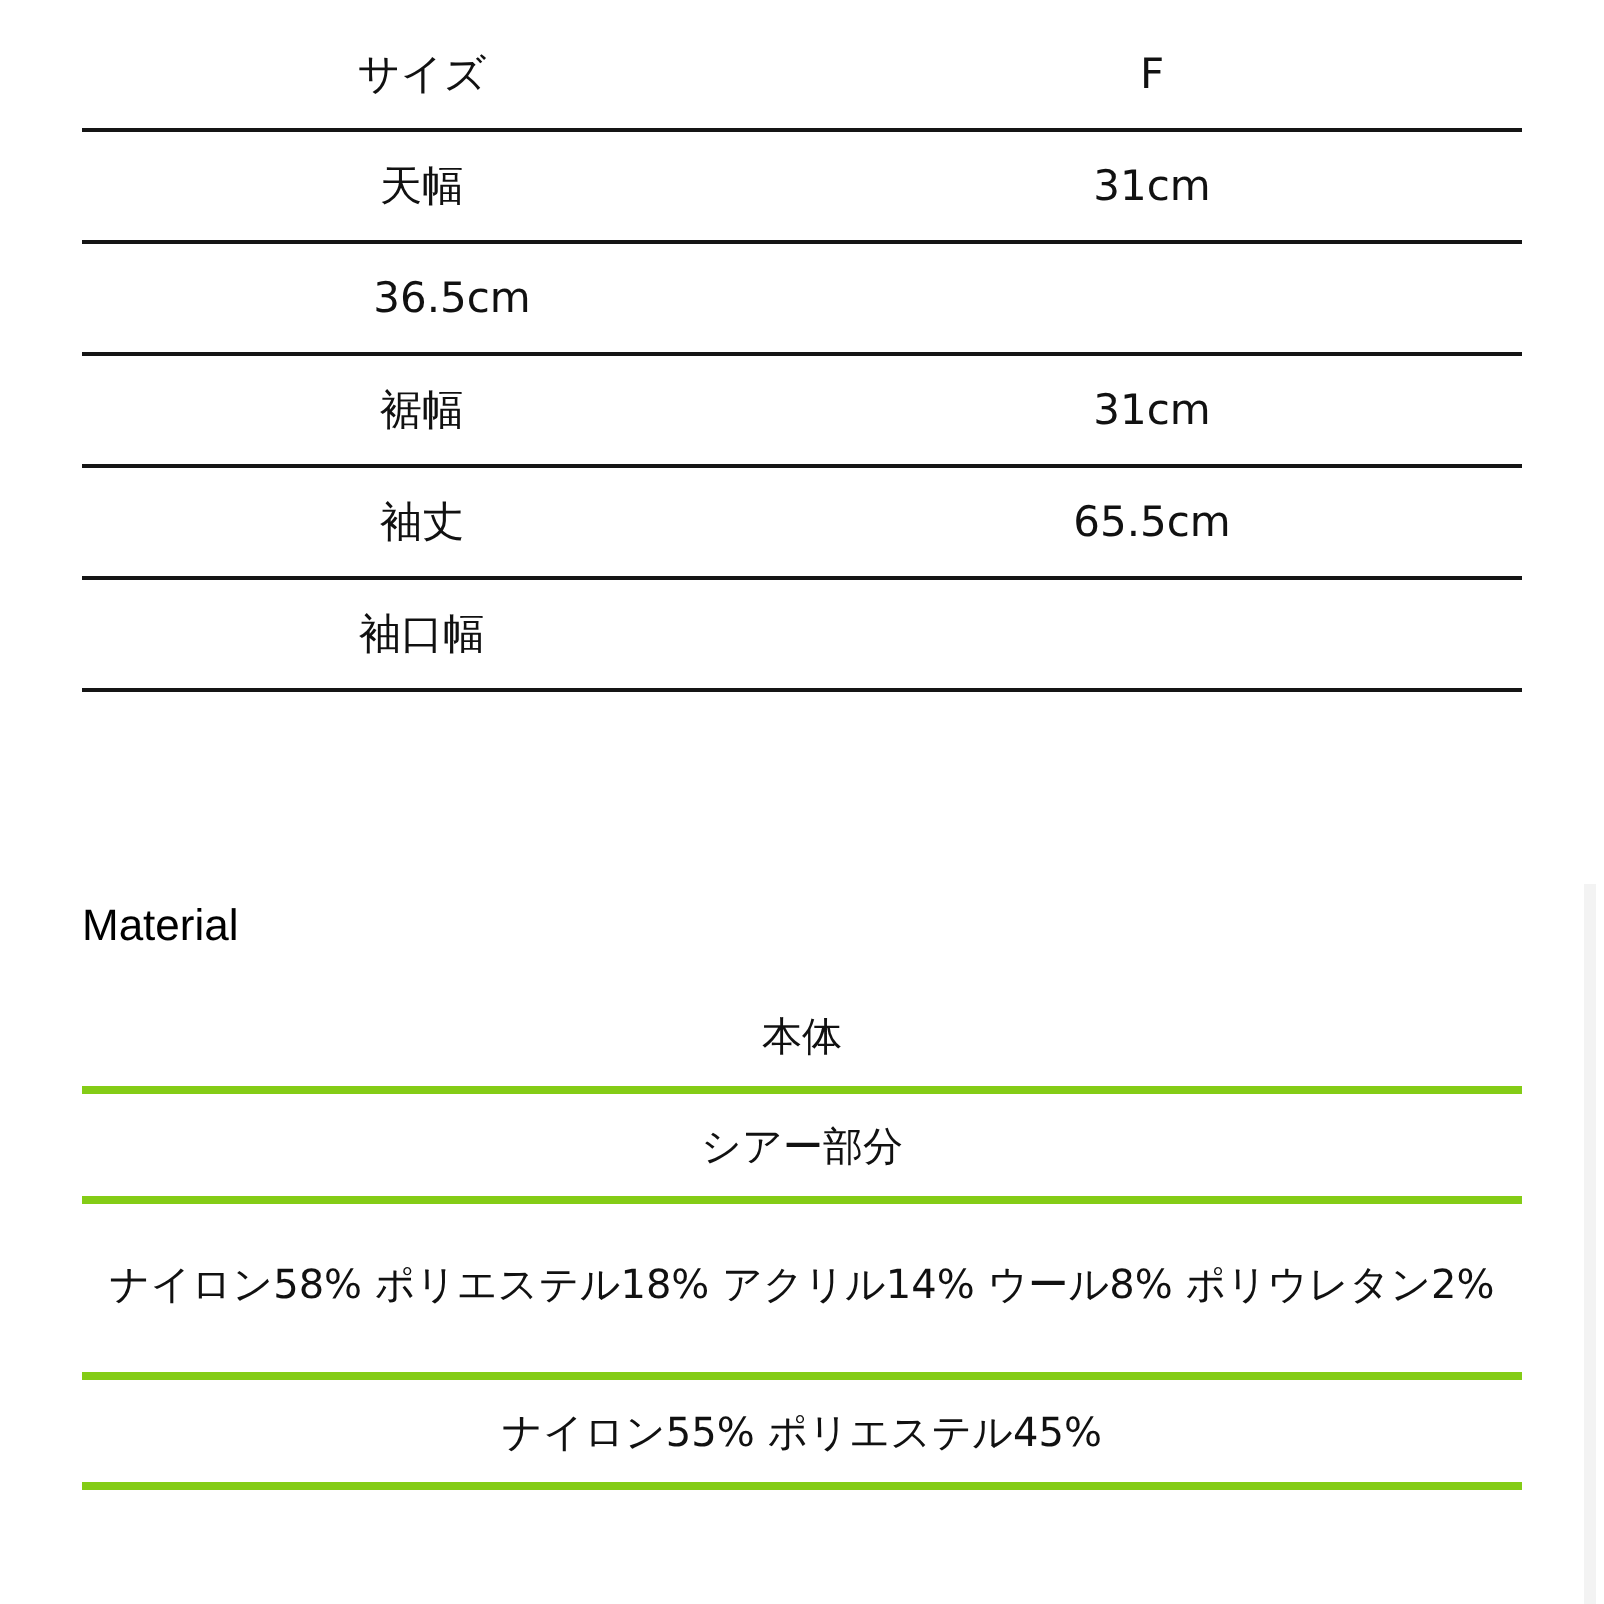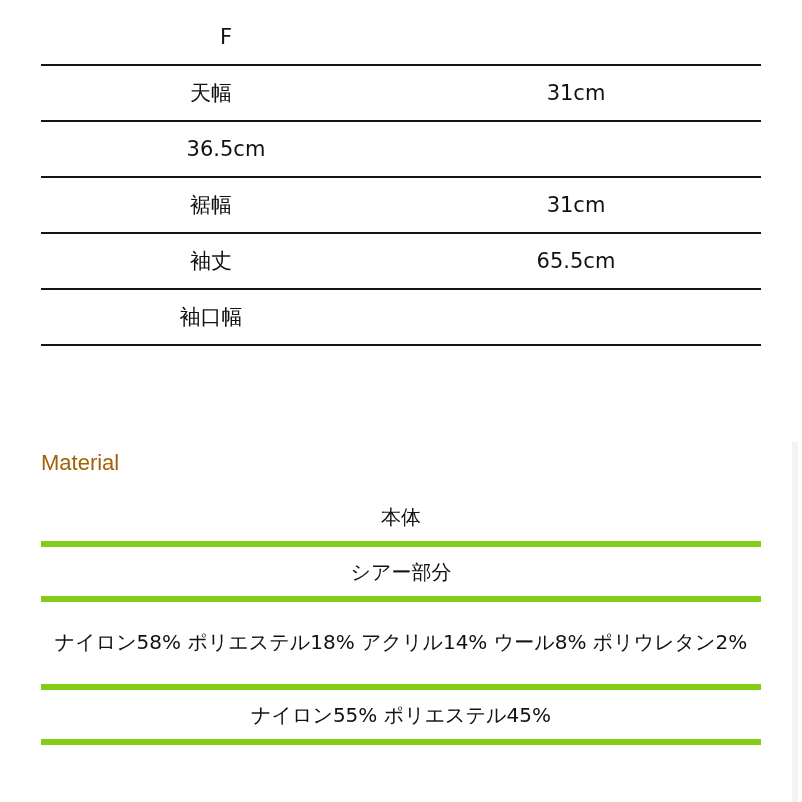--- a/index.html
+++ b/index.html
@@ -51,30 +51,30 @@
     text-align: center;
     position: relative;
     left: 0px;
   }
   .material-title {
     position: absolute;
     left: 41px;
     top: 450px;
     font-family: "Liberation Sans", sans-serif;
     font-size: 22px;
-    color: #a16207;
+    color: #000000;
   }
   .material-table {
     position: absolute;
     left: 41px;
     top: 492px;
     width: 720px;
   }
   .mat-row {
-    border-bottom: 6px solid #84cc16;
+    border-bottom: 4px solid #84cc16;
     text-align: center;
     font-size: 20px;
     line-height: 32px;
     box-sizing: border-box;
   }
   .mat-row.single {
     height: 55px;
     display: flex;
     align-items: center;
     justify-content: center;
@@ -91,20 +91,23 @@
     width: 6px;
     height: 360px;
     background: #f3f3f3;
   }
 </style>
 </head>
 <body>
 
 <div class="size-table">
   <div class="size-row">
+    <div class="label">
+      <span class="label-inner">サイズ</span>
+    </div>
     <div class="value">
       <span class="value-inner">F</span>
     </div>
   </div>
   <div class="size-row">
     <div class="label"><span class="label-inner">天幅</span></div>
     <div class="value"><span class="value-inner">31cm</span></div>
   </div>
   <div class="size-row">
     <div class="value"><span class="value-inner">36.5cm</span></div>

